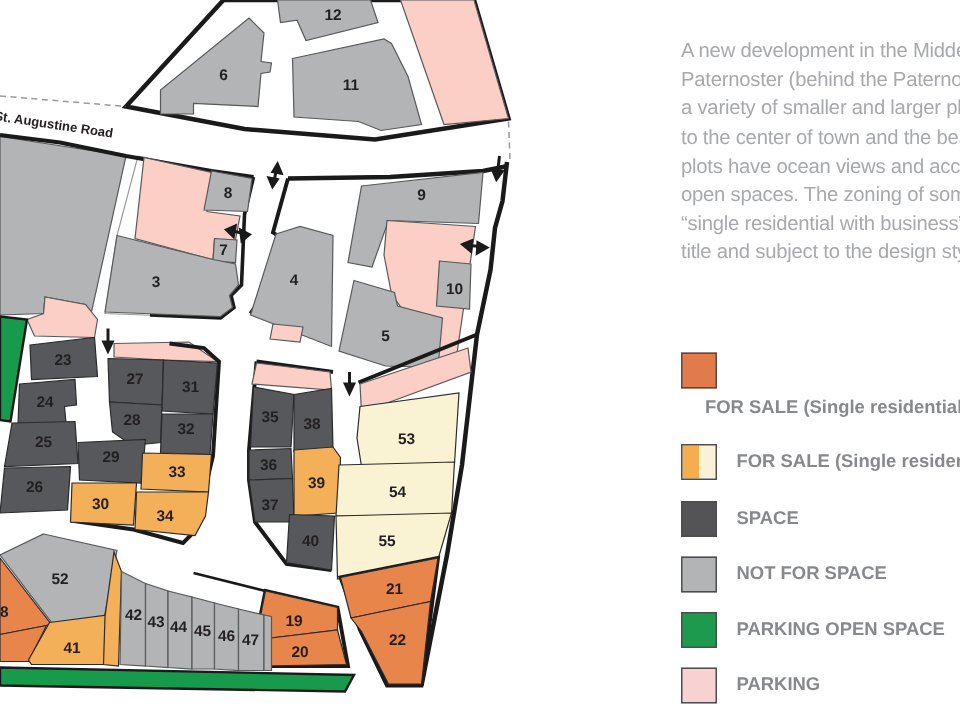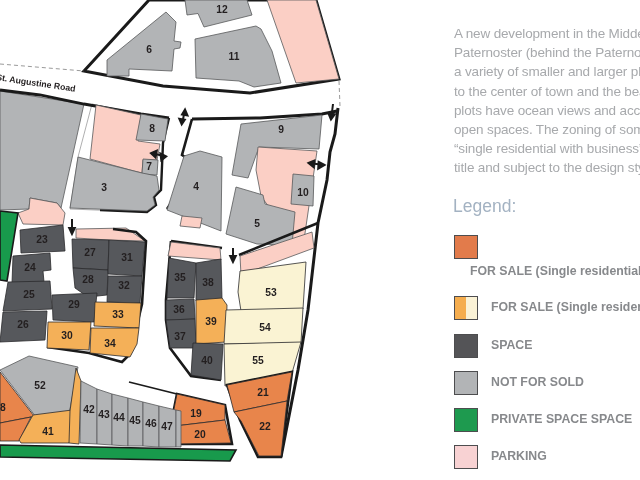--- a/index.html
+++ b/index.html
@@ -327,44 +327,43 @@
 </g>
 
 <g stroke="#1a1a1a" stroke-width="2" fill="#1a1a1a">
 <line x1="233" y1="248" x2="233" y2="257"></line>
 <polygon points="233,262 230.2,256 235.8,256"></polygon>
 </g>
 </svg>
 
 <div id="para">A new development in the Middedorp area of<br>Paternoster (behind the Paternoster Hotel) with<br>a variety of smaller and larger plots, very close<br>to the center of town and the beach. Some of the<br>plots have ocean views and access to private<br>open spaces. The zoning of some of the plots is<br>“single residential with business” rights and full<br>title and subject to the design style guide.</div>
 
-<div id="legendhead">Legend:</div>
 
 <div class="lrow" style="top:235px">
       <div class="sw" style="background:#e27b4b"></div>
       <div class="lbl" style="left:16px;top:29px">FOR SALE (Single residential)</div>
     </div>
 
 <div class="lrow" style="top:296px">
       <div class="sw" style="background:linear-gradient(90deg,#f5ad4e 0 11px,#faf2d6 11px)"></div>
       <div class="lbl">FOR SALE (Single residential with business rights)</div>
     </div>
 
 <div class="lrow" style="top:334px">
       <div class="sw" style="background:#545457"></div>
       <div class="lbl">SPACE</div>
     </div>
 
 <div class="lrow" style="top:371px">
       <div class="sw" style="background:#b2b4b6"></div>
-      <div class="lbl">NOT FOR SOLD</div>
+      <div class="lbl">NOT FOR SPACE</div>
     </div>
 
 <div class="lrow" style="top:408px">
       <div class="sw" style="background:#1e9a4f"></div>
-      <div class="lbl">PRIVATE SPACE SPACE</div>
+      <div class="lbl">PARKING OPEN SPACE</div>
     </div>
 
 <div class="lrow" style="top:445px">
       <div class="sw" style="background:#f8d2d3"></div>
       <div class="lbl">PARKING</div>
     </div>
 </div>
 
 </body></html>

